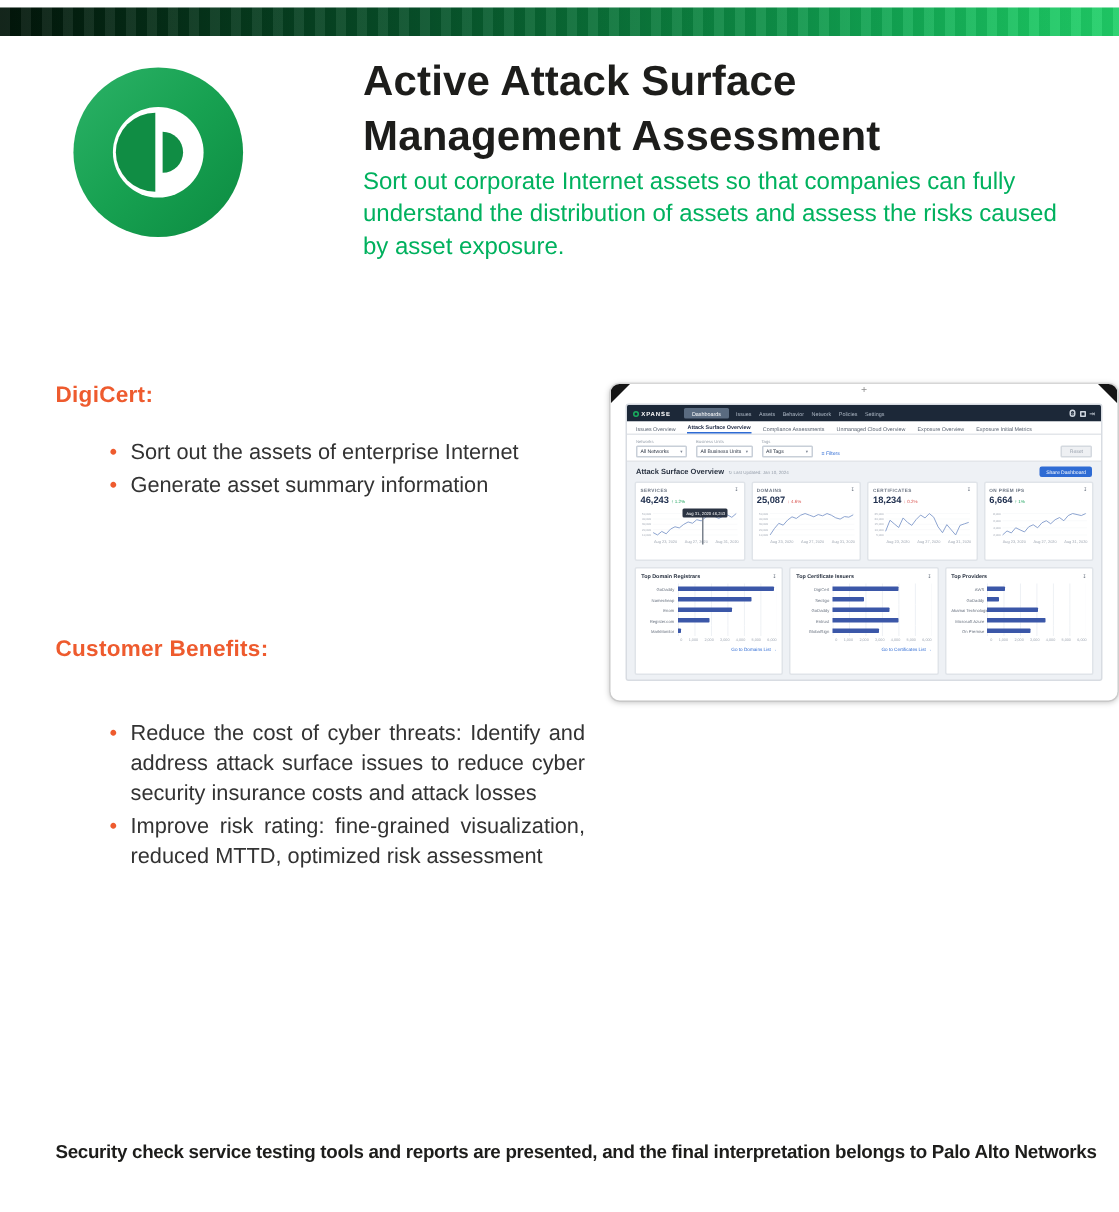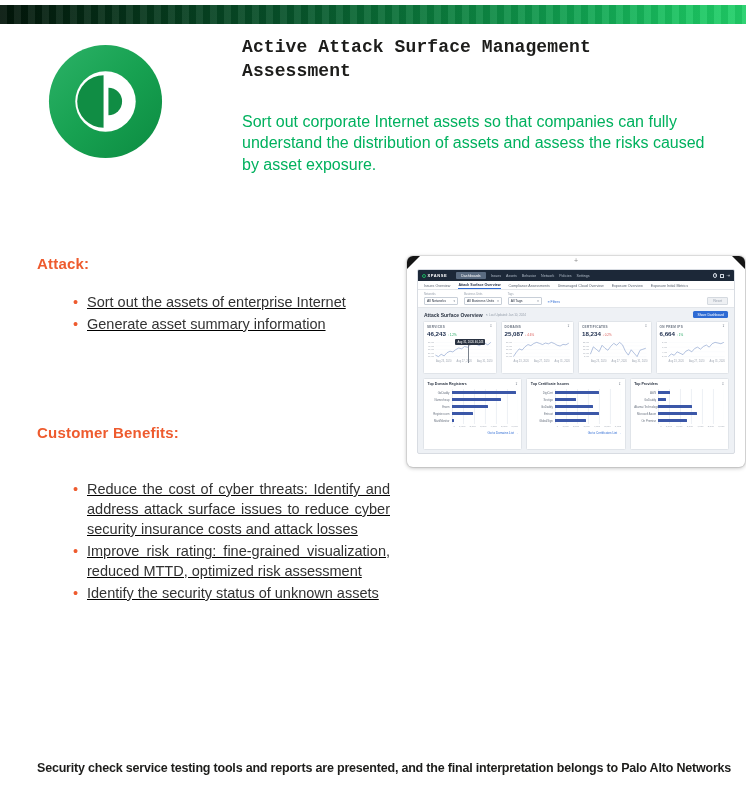--- a/index.html
+++ b/index.html
@@ -13,32 +13,32 @@
       repeating-linear-gradient(90deg, rgba(255,255,255,.07) 0 7px, rgba(0,0,0,.06) 7px 14px),
       linear-gradient(90deg,#02150a 0%,#05341a 18%,#07522a 38%,#0b7a3c 58%,#11a452 78%,#1ac461 92%,#21d069 100%);
   }
 
   
   .logo{ position:absolute; left:47px; top:43px; width:117px; height:117px; }
 
   
   .page-title{
     position:absolute; left:242px; top:36px; width:445px;
-    font-size:18px; line-height:1.32; font-weight:bold; color:#1d1d1b; letter-spacing:.1px;font-family:Liberation Mono, monospace;
+    font-size:28px; line-height:1.32; font-weight:bold; color:#1d1d1b; letter-spacing:.1px;
   }
   .page-subtitle{
     position:absolute; left:242px; top:111px; width:480px;
     font-size:16px; line-height:1.33; color:#00b15e;
   }
 
   
   .h-orange{ position:absolute; left:37px; font-size:15px; font-weight:bold; color:#ee5b2e; letter-spacing:.2px; }
   .content-h{ top:255px; }
   .benefits-h{ top:424px; }
-  ul.bullets{ position:absolute; left:72px; width:318px; list-style:none;text-decoration:underline; }
+  ul.bullets{ position:absolute; left:72px; width:318px; list-style:none; }
   .content-list{ top:292px; }
   .benefits-list{ top:479px; }
   ul.bullets li{
     position:relative; padding-left:15px; margin-bottom:2px;
     font-size:14.5px; line-height:1.38; color:#333; text-align:justify;
   }
   ul.bullets li::before{ content:"•"; position:absolute; left:1px; top:0; color:#ee5b2e; }
 
   
   .footer{
@@ -144,31 +144,30 @@
   </defs>
   <circle cx="0" cy="0" r="58" fill="url(#lg)"></circle>
   <circle cx="0" cy="0" r="31" fill="#ffffff"></circle>
   <path d="M -2 -27 A 27 27 0 0 0 -2 27 Z" fill="#108d44"></path>
   <path d="M 3 -14 A 14 14 0 0 1 3 14 Z" fill="#108d44"></path>
 </svg>
 
 <h1 class="page-title">Active Attack Surface Management Assessment</h1>
 <p class="page-subtitle">Sort out corporate Internet assets so that companies can fully understand the distribution of assets and assess the risks caused by asset exposure.</p>
 
-<h2 class="h-orange content-h">Attack:</h2>
+<h2 class="h-orange content-h">DigiCert:</h2>
 <ul class="bullets content-list">
   <li><span>Sort out the assets of enterprise Internet</span></li>
   <li><span>Generate asset summary information</span></li>
 </ul>
 
 <h2 class="h-orange benefits-h">Customer Benefits:</h2>
 <ul class="bullets benefits-list">
   <li><span>Reduce the cost of cyber threats: Identify and address attack surface issues to reduce cyber security insurance costs and attack losses</span></li>
   <li><span>Improve risk rating: fine-grained visualization, reduced MTTD, optimized risk assessment</span></li>
-  <li><span>Identify the security status of unknown assets</span></li>
 </ul>
 
 <div class="shot">
   <div class="corner l"></div>
   <div class="corner r"></div>
   <div class="plus">+</div>
 
   <div class="win">
 
     <div class="dnav">

